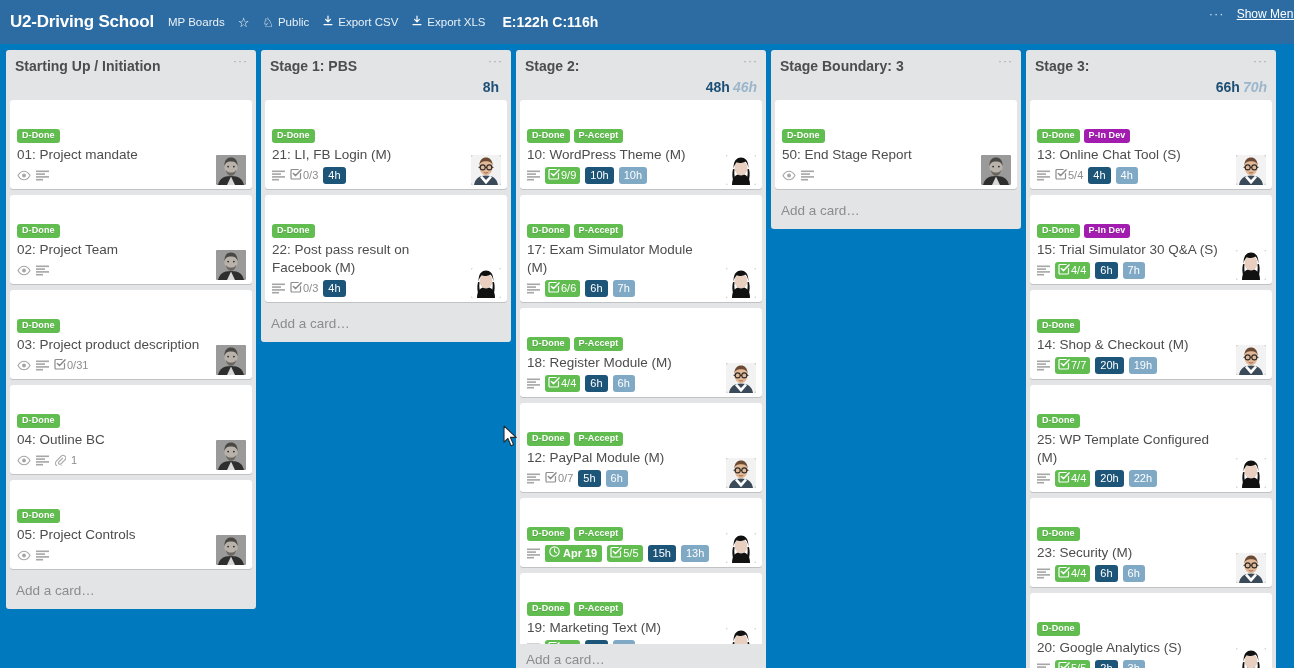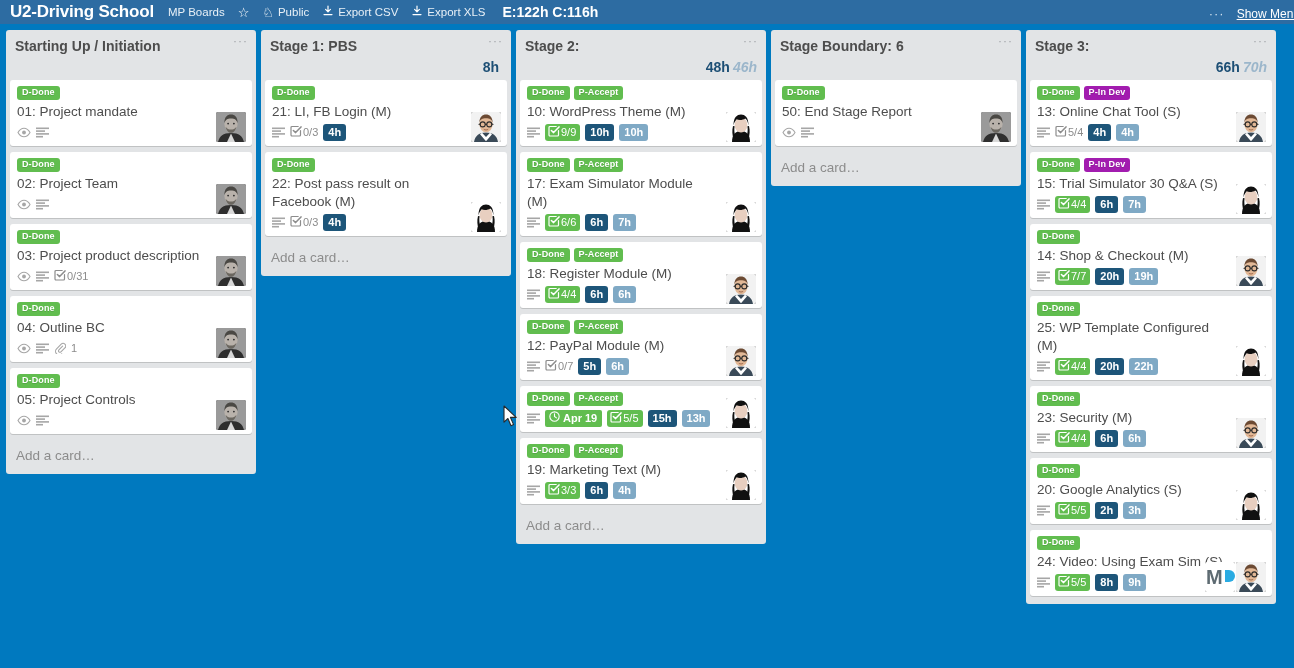--- a/index.html
+++ b/index.html
@@ -5,21 +5,21 @@
   * { box-sizing: border-box; margin: 0; padding: 0; }
   html, body {
     width: 1294px; height: 668px;
     overflow: hidden;
     font-family: "Liberation Sans", sans-serif;
     background: #0079bf;
   }
 
   
   #board-header {
-    height: 24px;
+    height: 44px;
     background: #2d6ca2;
     display: flex;
     align-items: center;
     padding: 0 10px;
     color: #ffffff;
     position: relative;
     white-space: nowrap;
   }
   #board-header .board-title {
     font-size: 17px;
@@ -132,20 +132,21 @@
   .labels { display: flex; gap: 4px; margin-bottom: 3px; }
   .label {
     font-size: 9px;
     font-weight: bold;
     color: #ffffff;
     border-radius: 3px;
     padding: 1px 5px 2px 5px;
     line-height: 11px;
     letter-spacing: 0.1px;
     text-shadow: 0 1px 0 rgba(0,0,0,0.12);
+    margin-top: 23px;
   }
   .label.green { background: #61bd4f; }
   .label.blue  { background: #a21caf; }
 
   .card-title {
     font-size: 13.5px;
     color: #4d4d4d;
     line-height: 18px;
     padding-right: 40px;
     margin-bottom: 2px;
@@ -191,21 +192,21 @@
     color: #ffffff;
     font-size: 11px;
     font-weight: bold;
     border-radius: 2px;
     padding: 1px 5px 2px 4px;
     line-height: 14px;
   }
 
   .hbadge {
     font-size: 11px;
-    font-weight: bold;
+    font-weight: normal;
     color: #ffffff;
     border-radius: 3px;
     padding: 1px 5px 2px 5px;
     line-height: 14px;
   }
   .hbadge.est { background: #1d5579; }
   .hbadge.act { background: #7fa9c5; }
 
   .avatars {
     position: absolute;
@@ -795,21 +796,21 @@
                 <path d="M7 14c-1.2 4.6-.6 9.4.4 12.4l2.2-1.6c-1.3-3.3-1.6-7.4-1-10.5z" fill="#101010"></path>
                 <path d="M23 14c1.2 4.6.6 9.4-.4 12.4l-2.2-1.6c1.3-3.3 1.6-7.4 1-10.5z" fill="#101010"></path>
               </svg></span>
           </div>
         </div>
       </div>
       <div class="add-card">Add a card…</div>
     </div>
     <div class="list">
       <div class="list-header">
-        <div class="list-title">Stage Boundary: 6</div>
+        <div class="list-title">Stage Boundary: 3</div>
         <div class="list-dots">···</div>
       </div>
       <div class="list-hours"><span class="est"></span><span class="act"></span></div>
       <div class="cards">
         <div class="card">
           <div class="labels">
             <span class="label green">D-Done</span>
           </div>
           <div class="card-title">50: End Stage Report</div>
           <div class="badges">

